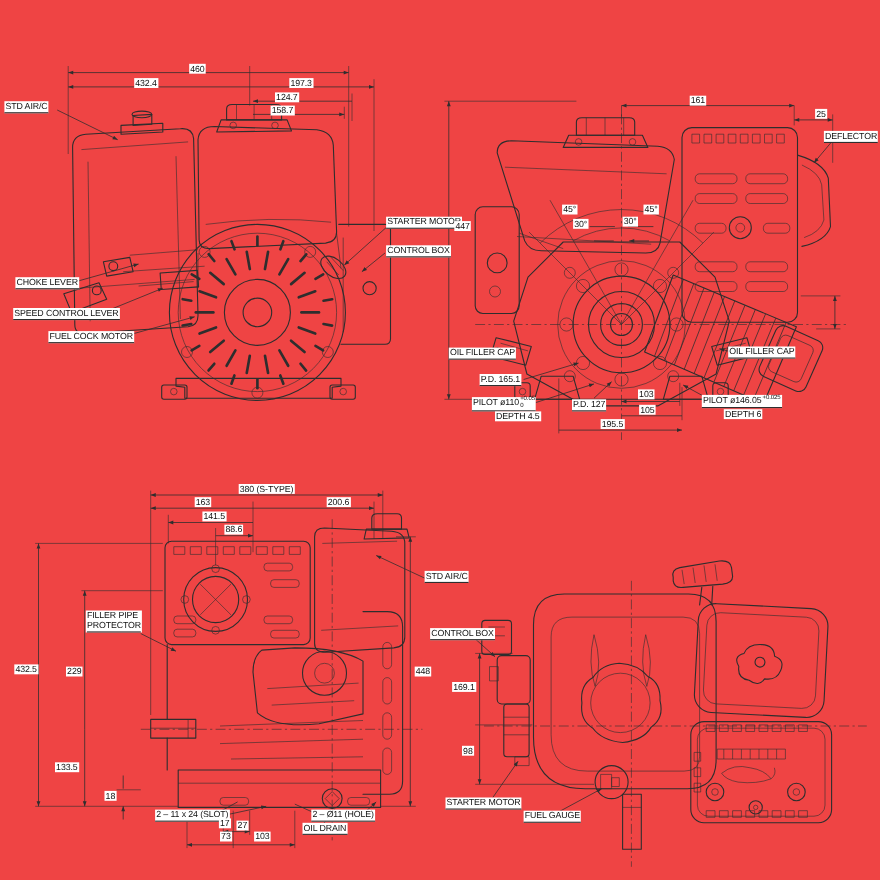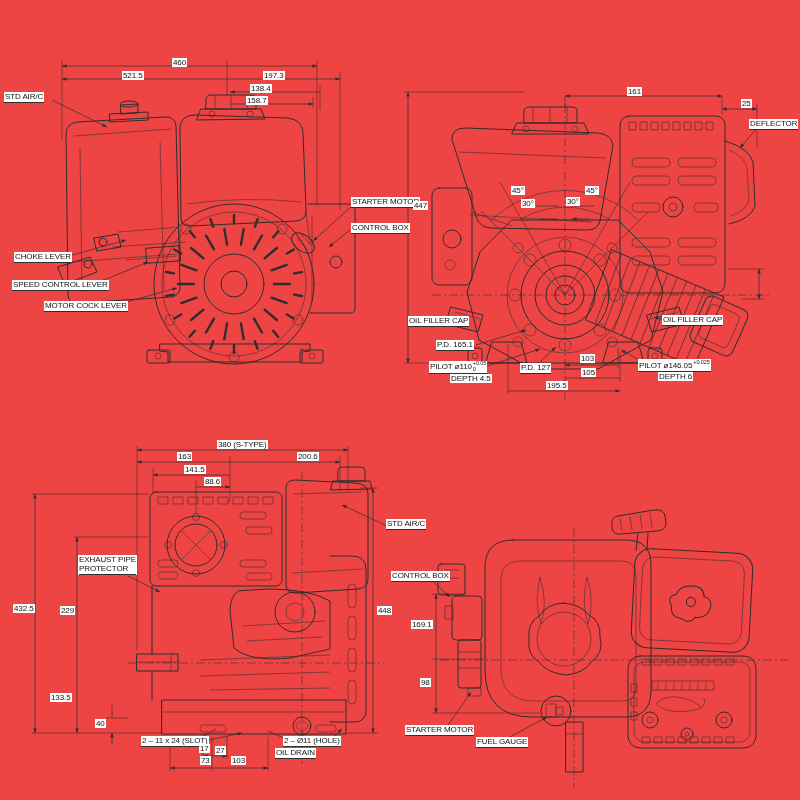--- a/index.html
+++ b/index.html
@@ -365,28 +365,28 @@
     <path class="T" d="M444,570 L459,570 M444,578 L459,578"></path>
     <path class="L" d="M430,579 L450,597"></path>
     <path class="L" d="M448,725 L471,692"></path>
     <path class="L" d="M508,738 L547,717"></path>
     <path class="E" d="M432,594 L466,594 M432,659 L484,659 M432,713 L540,713"></path>
     <path class="D" d="M436,594 L436,659 M436,659 L436,713"></path>
   </g>
 </svg>
 
 <div class="lb" style="left:172px;top:58px">460</div>
-<div class="lb" style="left:122px;top:71px">521.5</div>
+<div class="lb" style="left:122px;top:71px">432.4</div>
 <div class="lb" style="left:263px;top:71px">197.3</div>
-<div class="lb" style="left:250px;top:84px">138.4</div>
+<div class="lb" style="left:250px;top:84px">124.7</div>
 <div class="lb" style="left:246px;top:96px">158.7</div>
 <div class="lb u" style="left:4px;top:92px">STD AIR/C</div>
 <div class="lb u" style="left:14px;top:252px">CHOKE LEVER</div>
 <div class="lb u" style="left:12px;top:280px">SPEED CONTROL LEVER</div>
-<div class="lb u" style="left:44px;top:301px">MOTOR COCK LEVER</div>
+<div class="lb u" style="left:44px;top:301px">FUEL COCK MOTOR</div>
 <div class="lb u" style="left:351px;top:197px">STARTER MOTOR</div>
 <div class="lb u" style="left:351px;top:223px">CONTROL BOX</div>
 
 <div class="lb" style="left:627px;top:87px">161</div>
 <div class="lb" style="left:741px;top:99px">25</div>
 <div class="lb u" style="left:749px;top:119px">DEFLECTOR</div>
 <div class="lb" style="left:413px;top:201px">447</div>
 <div class="lb" style="left:511px;top:186px">45°</div>
 <div class="lb" style="left:521px;top:199px">30°</div>
 <div class="lb" style="left:566px;top:197px">30°</div>
@@ -408,25 +408,25 @@
 <div class="lb" style="left:658px;top:372px">DEPTH 6</div>
 
 <div class="lb" style="left:217px;top:440px">380 (S-TYPE)</div>
 <div class="lb" style="left:177px;top:452px">163</div>
 <div class="lb" style="left:297px;top:452px">200.6</div>
 <div class="lb" style="left:184px;top:465px">141.5</div>
 <div class="lb" style="left:204px;top:477px">88.6</div>
 <div class="lb" style="left:13px;top:604px">432.5</div>
 <div class="lb" style="left:60px;top:606px">229</div>
 <div class="lb" style="left:50px;top:693px">133.5</div>
-<div class="lb" style="left:95px;top:719px">40</div>
+<div class="lb" style="left:95px;top:719px">18</div>
 <div class="lb" style="left:377px;top:606px">448</div>
 <div class="lb u" style="left:386px;top:519px">STD AIR/C</div>
 <div class="lb" style="left:78px;top:555px">
-  <div>EXHAUST PIPE</div>
+  <div>FILLER PIPE</div>
   <div class="u">PROTECTOR</div>
 </div>
 <div class="lb u" style="left:141px;top:736px">2 – 11 x 24 (SLOT)</div>
 <div class="lb" style="left:199px;top:744px">17</div>
 <div class="lb" style="left:215px;top:746px">27</div>
 <div class="lb" style="left:200px;top:756px">73</div>
 <div class="lb" style="left:231px;top:756px">103</div>
 <div class="lb u" style="left:283px;top:736px">2 – Ø11 (HOLE)</div>
 <div class="lb u" style="left:275px;top:748px">OIL DRAIN</div>
 

